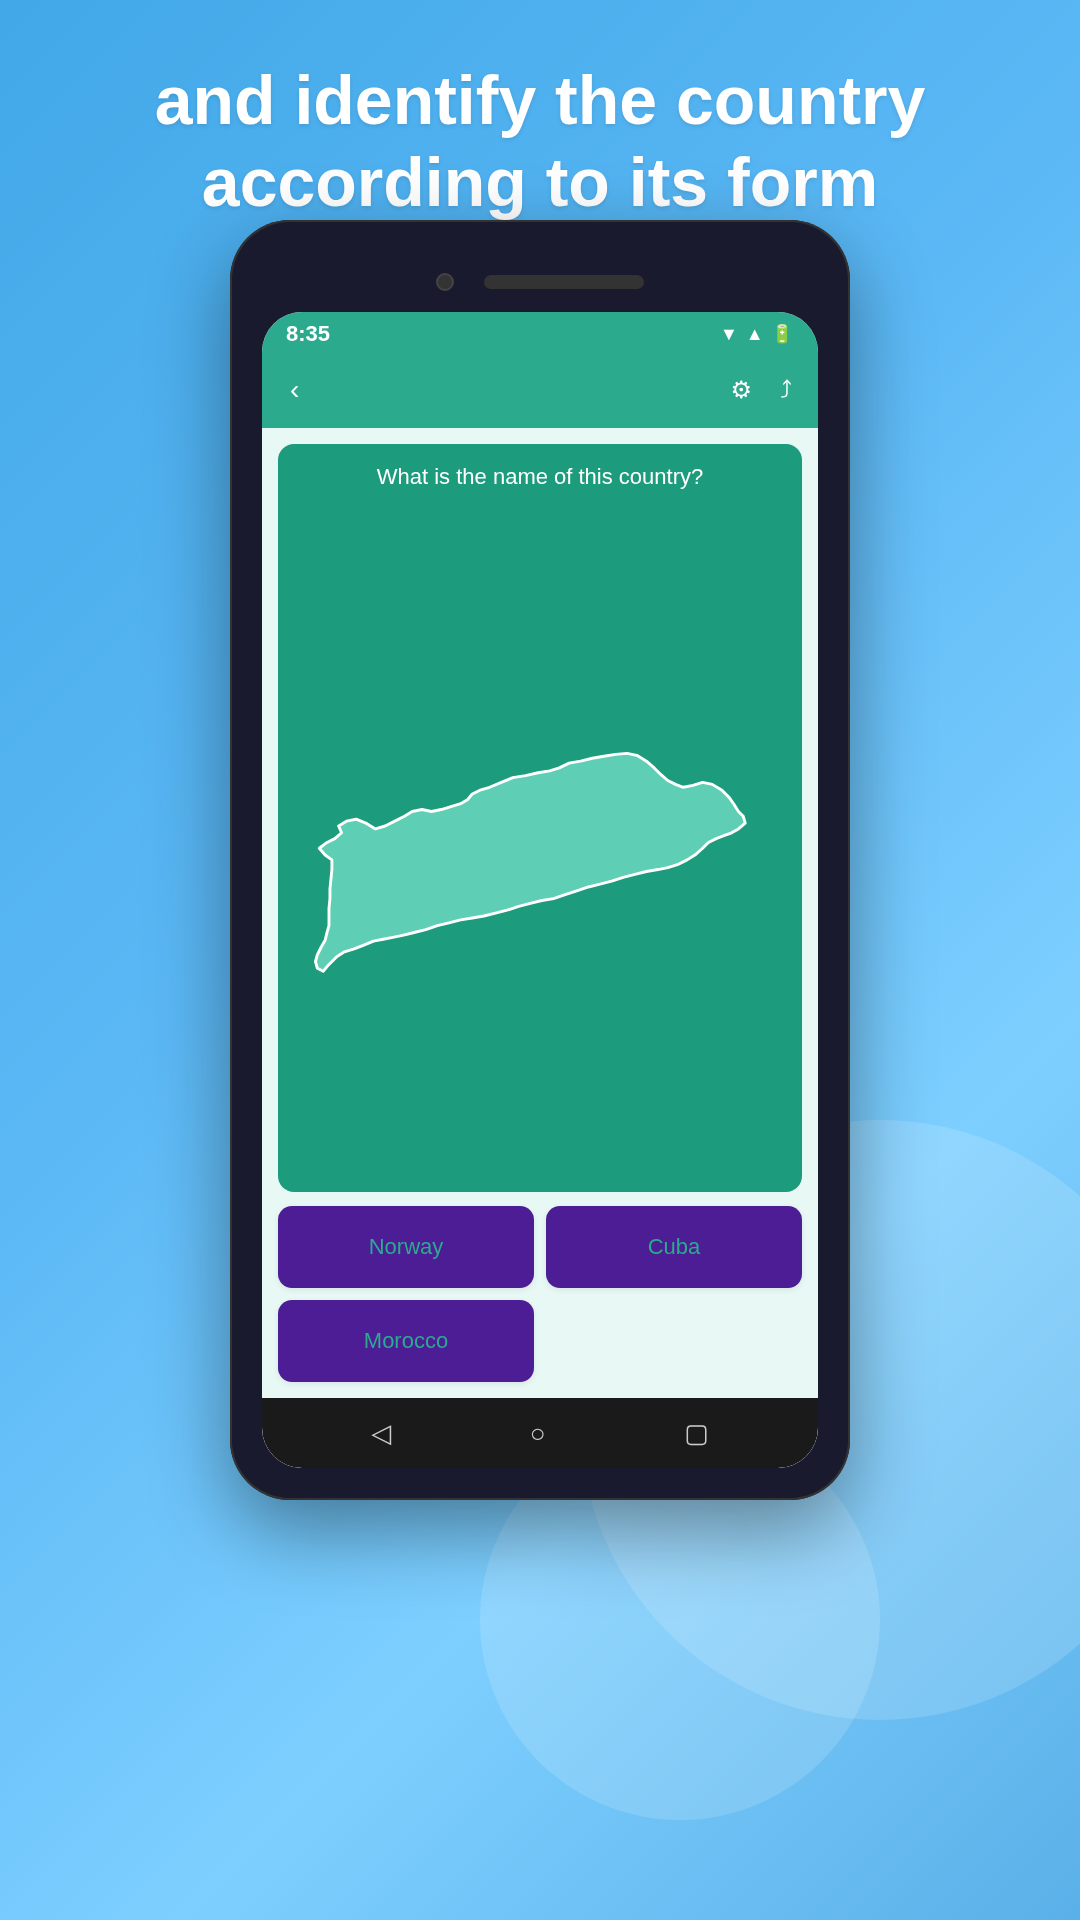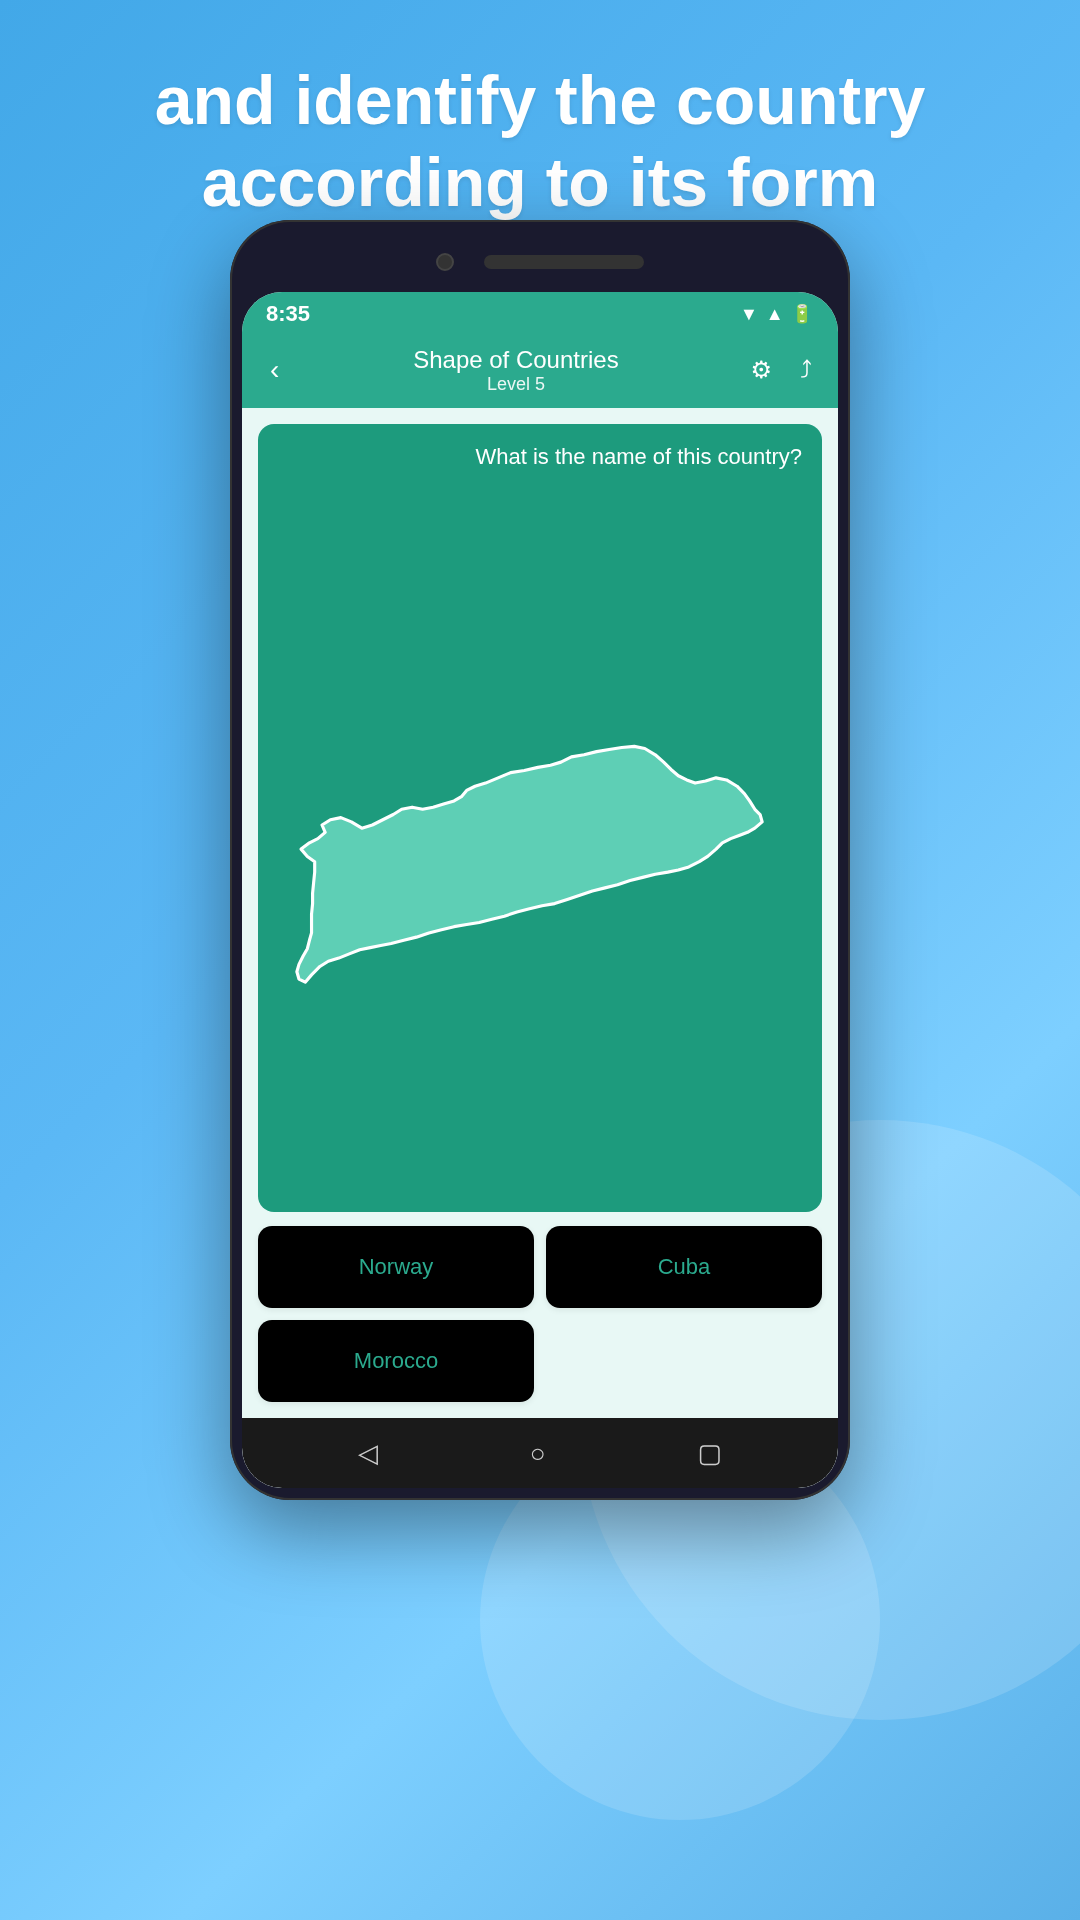--- a/index.html
+++ b/index.html
@@ -42,21 +42,21 @@
     
     .phone-frame {
       position: absolute;
       top: 220px;
       left: 50%;
       transform: translateX(-50%);
       width: 620px;
       height: 1280px;
       background: #1a1a2e;
       border-radius: 60px;
-      padding: 12px;
+      padding: 32px;
       box-shadow: 0 30px 80px rgba(0,0,0,0.4), inset 0 0 0 2px #333;
     }
 
     .phone-notch-area {
       height: 60px;
       display: flex;
       align-items: center;
       justify-content: center;
       gap: 30px;
       padding: 0 40px;
@@ -170,21 +170,21 @@
       gap: 14px;
     }
 
     
     .quiz-card {
       background: #1d9b7d;
       border-radius: 16px;
       flex: 1;
       display: flex;
       flex-direction: column;
-      align-items: flex-end;
+      align-items: center;
       overflow: hidden;
       min-height: 520px;
     }
 
     .quiz-question {
       color: white;
       font-size: 22px;
       text-align: center;
       padding: 20px 20px 10px;
       font-weight: 400;
@@ -206,21 +206,21 @@
     }
 
     
     .answers-grid {
       display: grid;
       grid-template-columns: 1fr 1fr;
       gap: 12px;
     }
 
     .answer-btn {
-      background: #000000;
+      background: #4c1d95;
       border: none;
       border-radius: 14px;
       padding: 28px 16px;
       font-size: 22px;
       color: #2baa8e;
       cursor: pointer;
       font-weight: 400;
       box-shadow: 0 2px 6px rgba(0,0,0,0.08);
       transition: background 0.2s;
     }
@@ -280,24 +280,20 @@
       <span class="status-time">8:35</span>
       <div class="status-icons">
         <span class="wifi-icon">▼</span>
         <span class="signal-icon">▲</span>
         <span class="battery-icon">🔋</span>
       </div>
     </div>
 
     <div class="app-bar">
       <div class="app-bar-left">‹</div>
-      <div class="app-bar-center">
-        <div class="app-bar-title">Shape of Countries</div>
-        <div class="app-bar-subtitle">Level 5</div>
-      </div>
       <div class="app-bar-right">
         <span class="app-bar-icon">⚙</span>
         <span class="app-bar-icon">⤴</span>
       </div>
     </div>
 
     <div class="main-content">
 
       <div class="quiz-card">
         <div class="quiz-question">What is the name of this country?</div>

